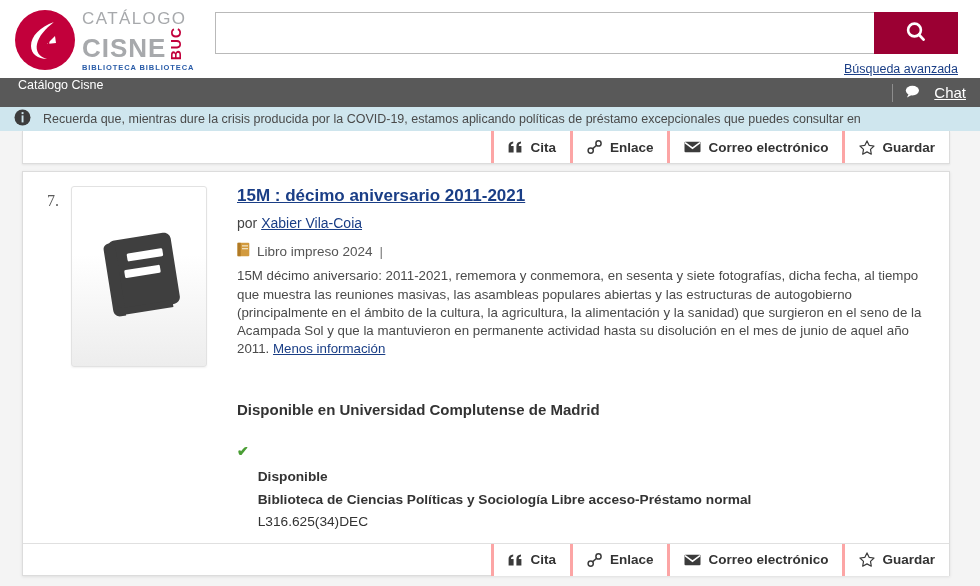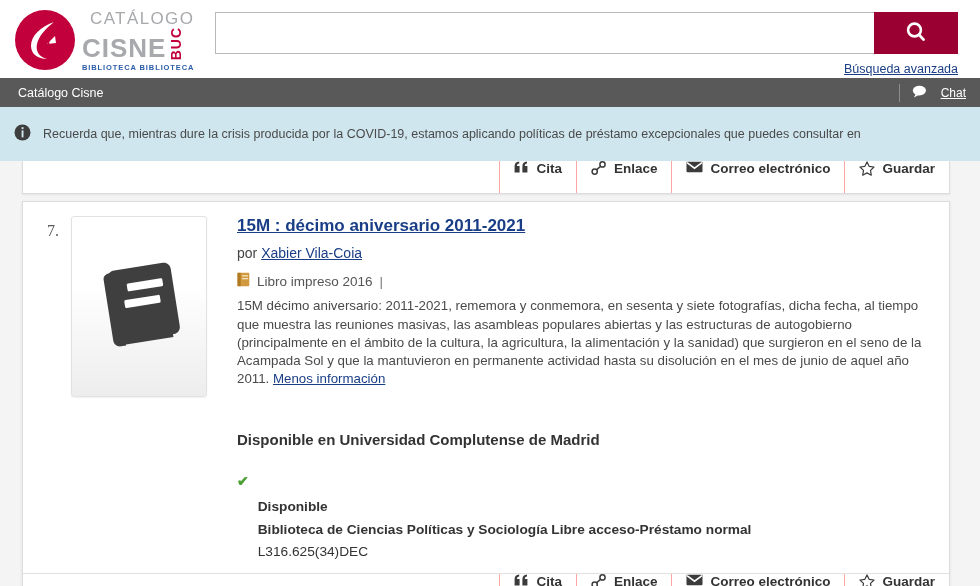--- a/index.html
+++ b/index.html
@@ -19,21 +19,20 @@
     display: flex;
     align-items: flex-start;
     position: relative;
   }
   .logo-block {
     display: flex;
     align-items: center;
     padding: 8px 0 0 14px;
     width: 215px;
     flex: 0 0 215px;
-    text-align: right;
   }
   .logo-mark {
     width: 62px; height: 62px;
     flex: 0 0 62px;
     position: relative;
   }
   .logo-mark svg { display: block; }
   .logo-text {
     margin-left: 6px;
     line-height: 1;
@@ -118,21 +117,20 @@
     color: #1a3e86;
     text-decoration: underline;
     cursor: pointer;
   }
 
   
   .navbar {
     background: #595959;
     height: 29px;
     display: flex;
-    align-items: center;
     justify-content: space-between;
     padding: 0 14px 0 18px;
     color: #fff;
   }
   .nav-title {
     font-size: 12.5px;
     color: #ffffff;
   }
   .nav-right {
     display: flex;
@@ -145,30 +143,30 @@
     background: #8d8d8d;
     margin-right: 12px;
   }
   .chat-btn {
     display: flex;
     align-items: center;
     gap: 6px;
     cursor: pointer;
   }
   .chat-label {
-    font-size: 12px;
+    font-size: 15px;
     color: #ffffff;
     text-decoration: underline;
     margin-left: 8px;
   }
 
   
   .notice {
     background: #cfe6ee;
-    height: 54px;
+    height: 24px;
     display: flex;
     align-items: center;
     padding-left: 14px;
     gap: 12px;
   }
   .notice-text {
     font-size: 12.5px;
     color: #4a4a4a;
     white-space: nowrap;
     overflow: hidden;
@@ -208,25 +206,25 @@
 
   
   .toolbar {
     display: flex;
     justify-content: flex-end;
     height: 32px;
     border-top: 1px solid #e0e0e0;
   }
   .tool-btn {
     display: flex;
-    align-items: flex-start;
+    align-items: center;
     justify-content: center;
     gap: 7px;
     padding: 0 14px;
-    border-left: 1px solid #fca5a5;
+    border-left: 3px solid #fca5a5;
     font-size: 13.5px;
     font-weight: 700;
     color: #333;
     cursor: pointer;
     background: #fff;
     height: 32px;
     white-space: nowrap;
   }
   .tool-ico { display: flex; align-items: center; color: #3b3b3b; }
 
@@ -480,21 +478,21 @@
 
         <div class="format-line">
           <span>
             <svg width="13" height="15" viewBox="0 0 13 15" aria-hidden="true">
               <rect x="0.5" y="0.8" width="11.8" height="13.4" rx="1" fill="#d29a3e"></rect>
               <rect x="0.5" y="0.8" width="3.2" height="13.4" fill="#b07a25"></rect>
               <rect x="5" y="3.2" width="6" height="1.3" fill="#f2e2bf"></rect>
               <rect x="5" y="6" width="6" height="1.3" fill="#f2e2bf"></rect>
             </svg>
           </span>
-          <span>Libro impreso 2016</span>
+          <span>Libro impreso 2024</span>
           <span class="format-sep">|</span>
         </div>
 
         <div class="summary">
           <span>15M décimo aniversario: 2011-2021, rememora y conmemora, en sesenta y siete fotografías, dicha fecha, al tiempo que muestra las reuniones masivas, las asambleas populares abiertas y las estructuras de autogobierno (principalmente en el ámbito de la cultura, la agricultura, la alimentación y la sanidad) que surgieron en el seno de la Acampada Sol y que la mantuvieron en permanente actividad hasta su disolución en el mes de junio de aquel año 2011.</span>
           <span class="less-link">Menos información</span>
         </div>
 
         <div class="avail-head">Disponible en Universidad Complutense de Madrid</div>
 

